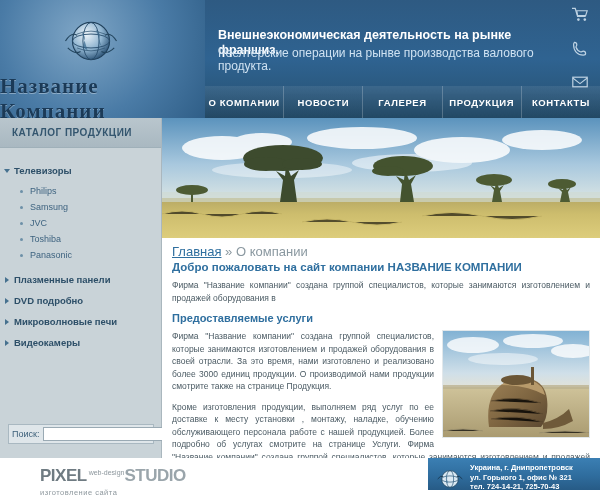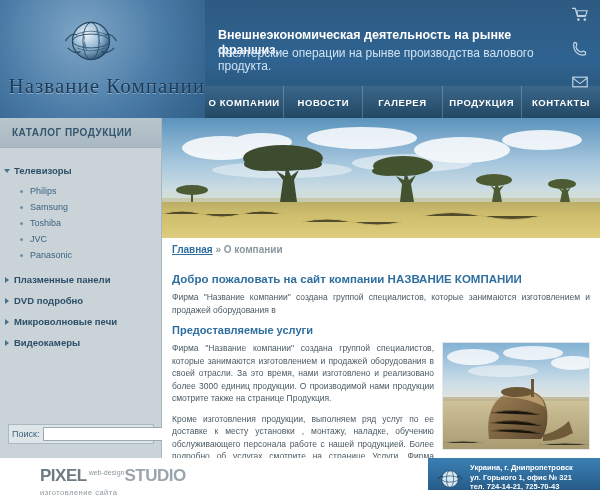--- a/index.html
+++ b/index.html
@@ -23,22 +23,22 @@
   .logo-panel {
     position: absolute; left: 0; top: 0; width: 205px; height: 118px;
     background: radial-gradient(circle at 40% 30%, #7fa6c6 0%, #4a7ba6 55%, #2f5e87 100%);
     overflow: hidden;
   }
   .globe {
     position: absolute; left: 62px; top: 12px; width: 58px; height: 58px;
   }
   .logo-text {
     position: absolute; left: 0; top: 74px; width: 205px;
-    text-align: right;
-    font-size: 21px; font-weight: normal; letter-spacing: 1px;
+    text-align: left;
+    font-size: 21px; font-weight: bold; letter-spacing: 1px;
     color: #1b3a57;
     text-shadow: 0 1px 0 rgba(255,255,255,0.35);
     font-family: "Liberation Serif", serif;
   }
   .header-right {
     position: absolute; left: 205px; top: 0; width: 395px; height: 118px;
     background: linear-gradient(180deg,#2e5a82 0%, #2f6391 50%, #26506f 100%);
   }
   .hdr-title {
     position: absolute; left: 13px; top: 28px; width: 330px;
@@ -142,21 +142,21 @@
     background: linear-gradient(180deg,#6f9fc4 0%, #a9c8dd 42%, #cfdbe0 58%, #b8a86a 70%, #d6c070 100%);
   }
 
   
   .content {
     position: absolute; left: 162px; top: 238px; width: 438px; height: 220px;
     background: #ffffff;
     padding: 6px 10px 0 10px;
     overflow: hidden;
   }
-  .crumb { font-size: 10px; color: #8a98a0; margin: 0 0 18px 0; font-weight: bold; }
+  .crumb { font-size: 13px; color: #8a98a0; margin: 0 0 2px 0; }
   .crumb a { color: #2f6f9f; text-decoration: underline; }
   .welcome {
     font-size: 11.5px; color: #2f6f9f; font-weight: bold;
     margin: 0 0 6px 0;
   }
   .para {
     font-size: 8.5px; color: #4a5a63; line-height: 12.5px;
     margin: 0 0 8px 0; text-align: justify;
   }
   .services {
@@ -269,22 +269,22 @@
 
     <ul class="cat-list">
       <li>
         <div class="cat-item open">
           <span class="tri"></span>
           <span>Телевизоры</span>
         </div>
         <ul class="sub-list">
           <li class="sub-item"><span class="dot"></span><span>Philips</span></li>
           <li class="sub-item"><span class="dot"></span><span>Samsung</span></li>
+          <li class="sub-item"><span class="dot"></span><span>JVC</span></li>
           <li class="sub-item"><span class="dot"></span><span>Toshiba</span></li>
-          <li class="sub-item"><span class="dot"></span><span>JVC</span></li>
           <li class="sub-item"><span class="dot"></span><span>Panasonic</span></li>
         </ul>
       </li>
       <li>
         <div class="cat-item">
           <span class="tri"></span>
           <span>Плазменные панели</span>
         </div>
       </li>
       <li>

